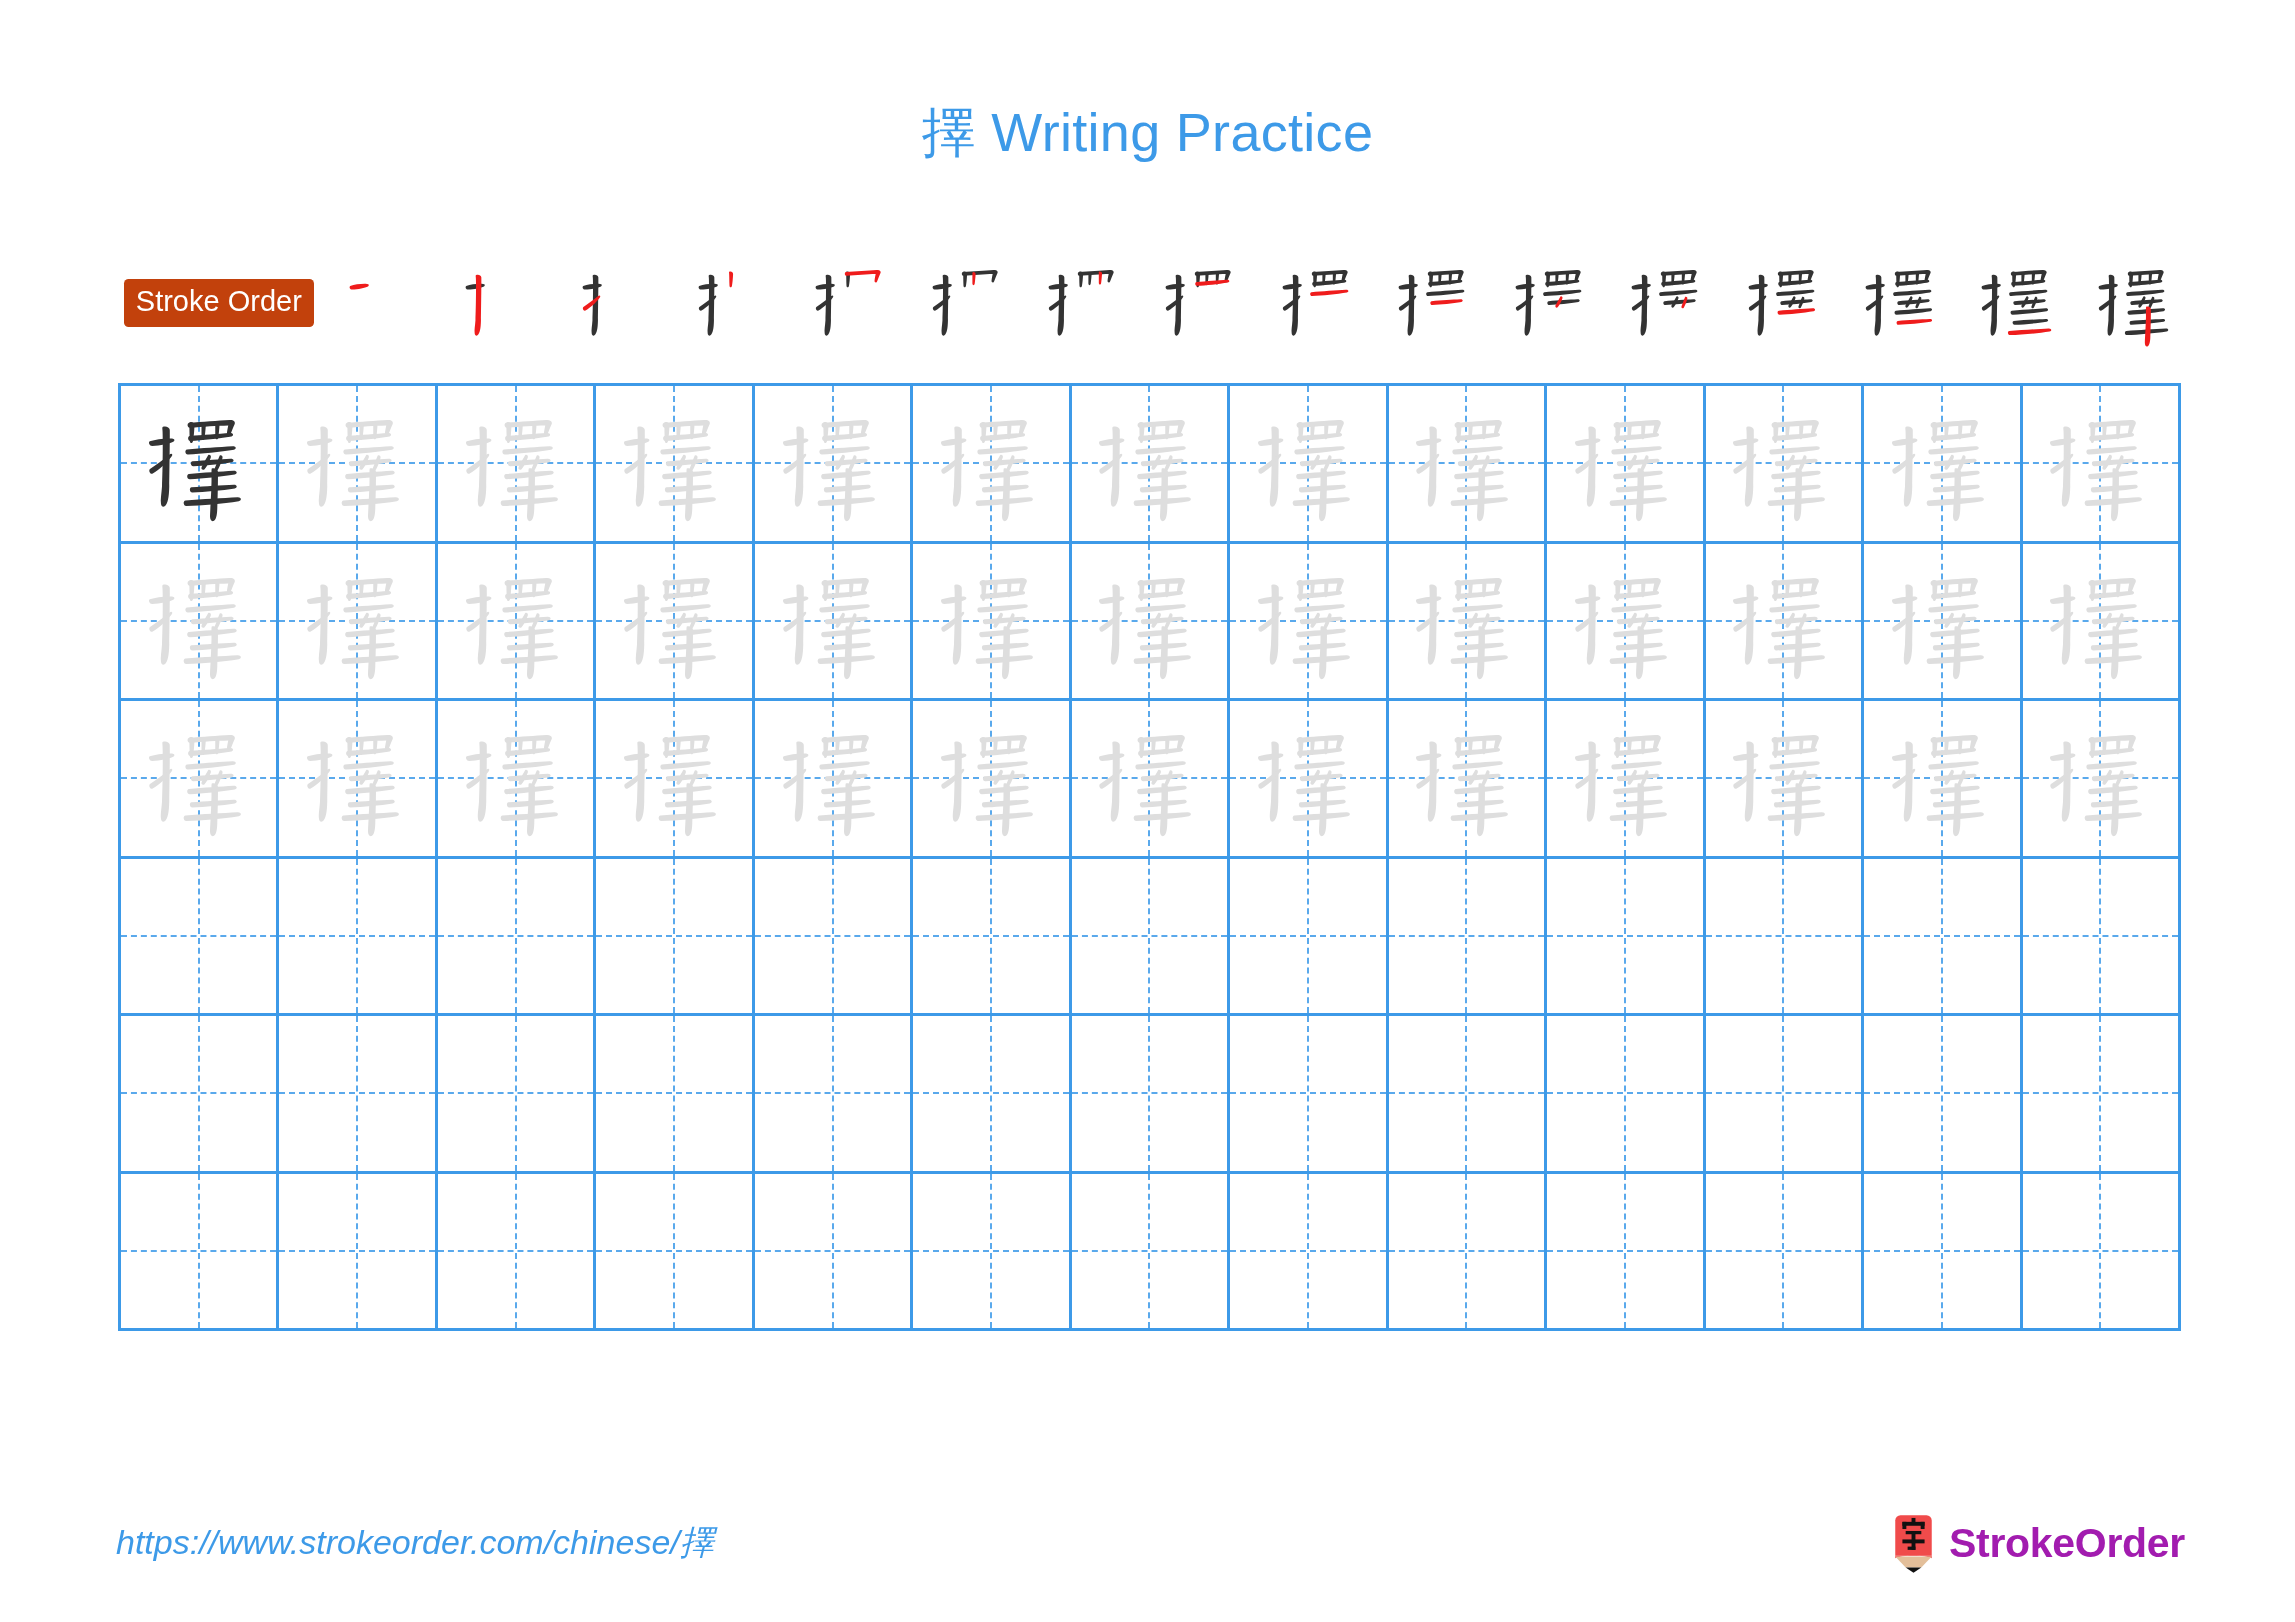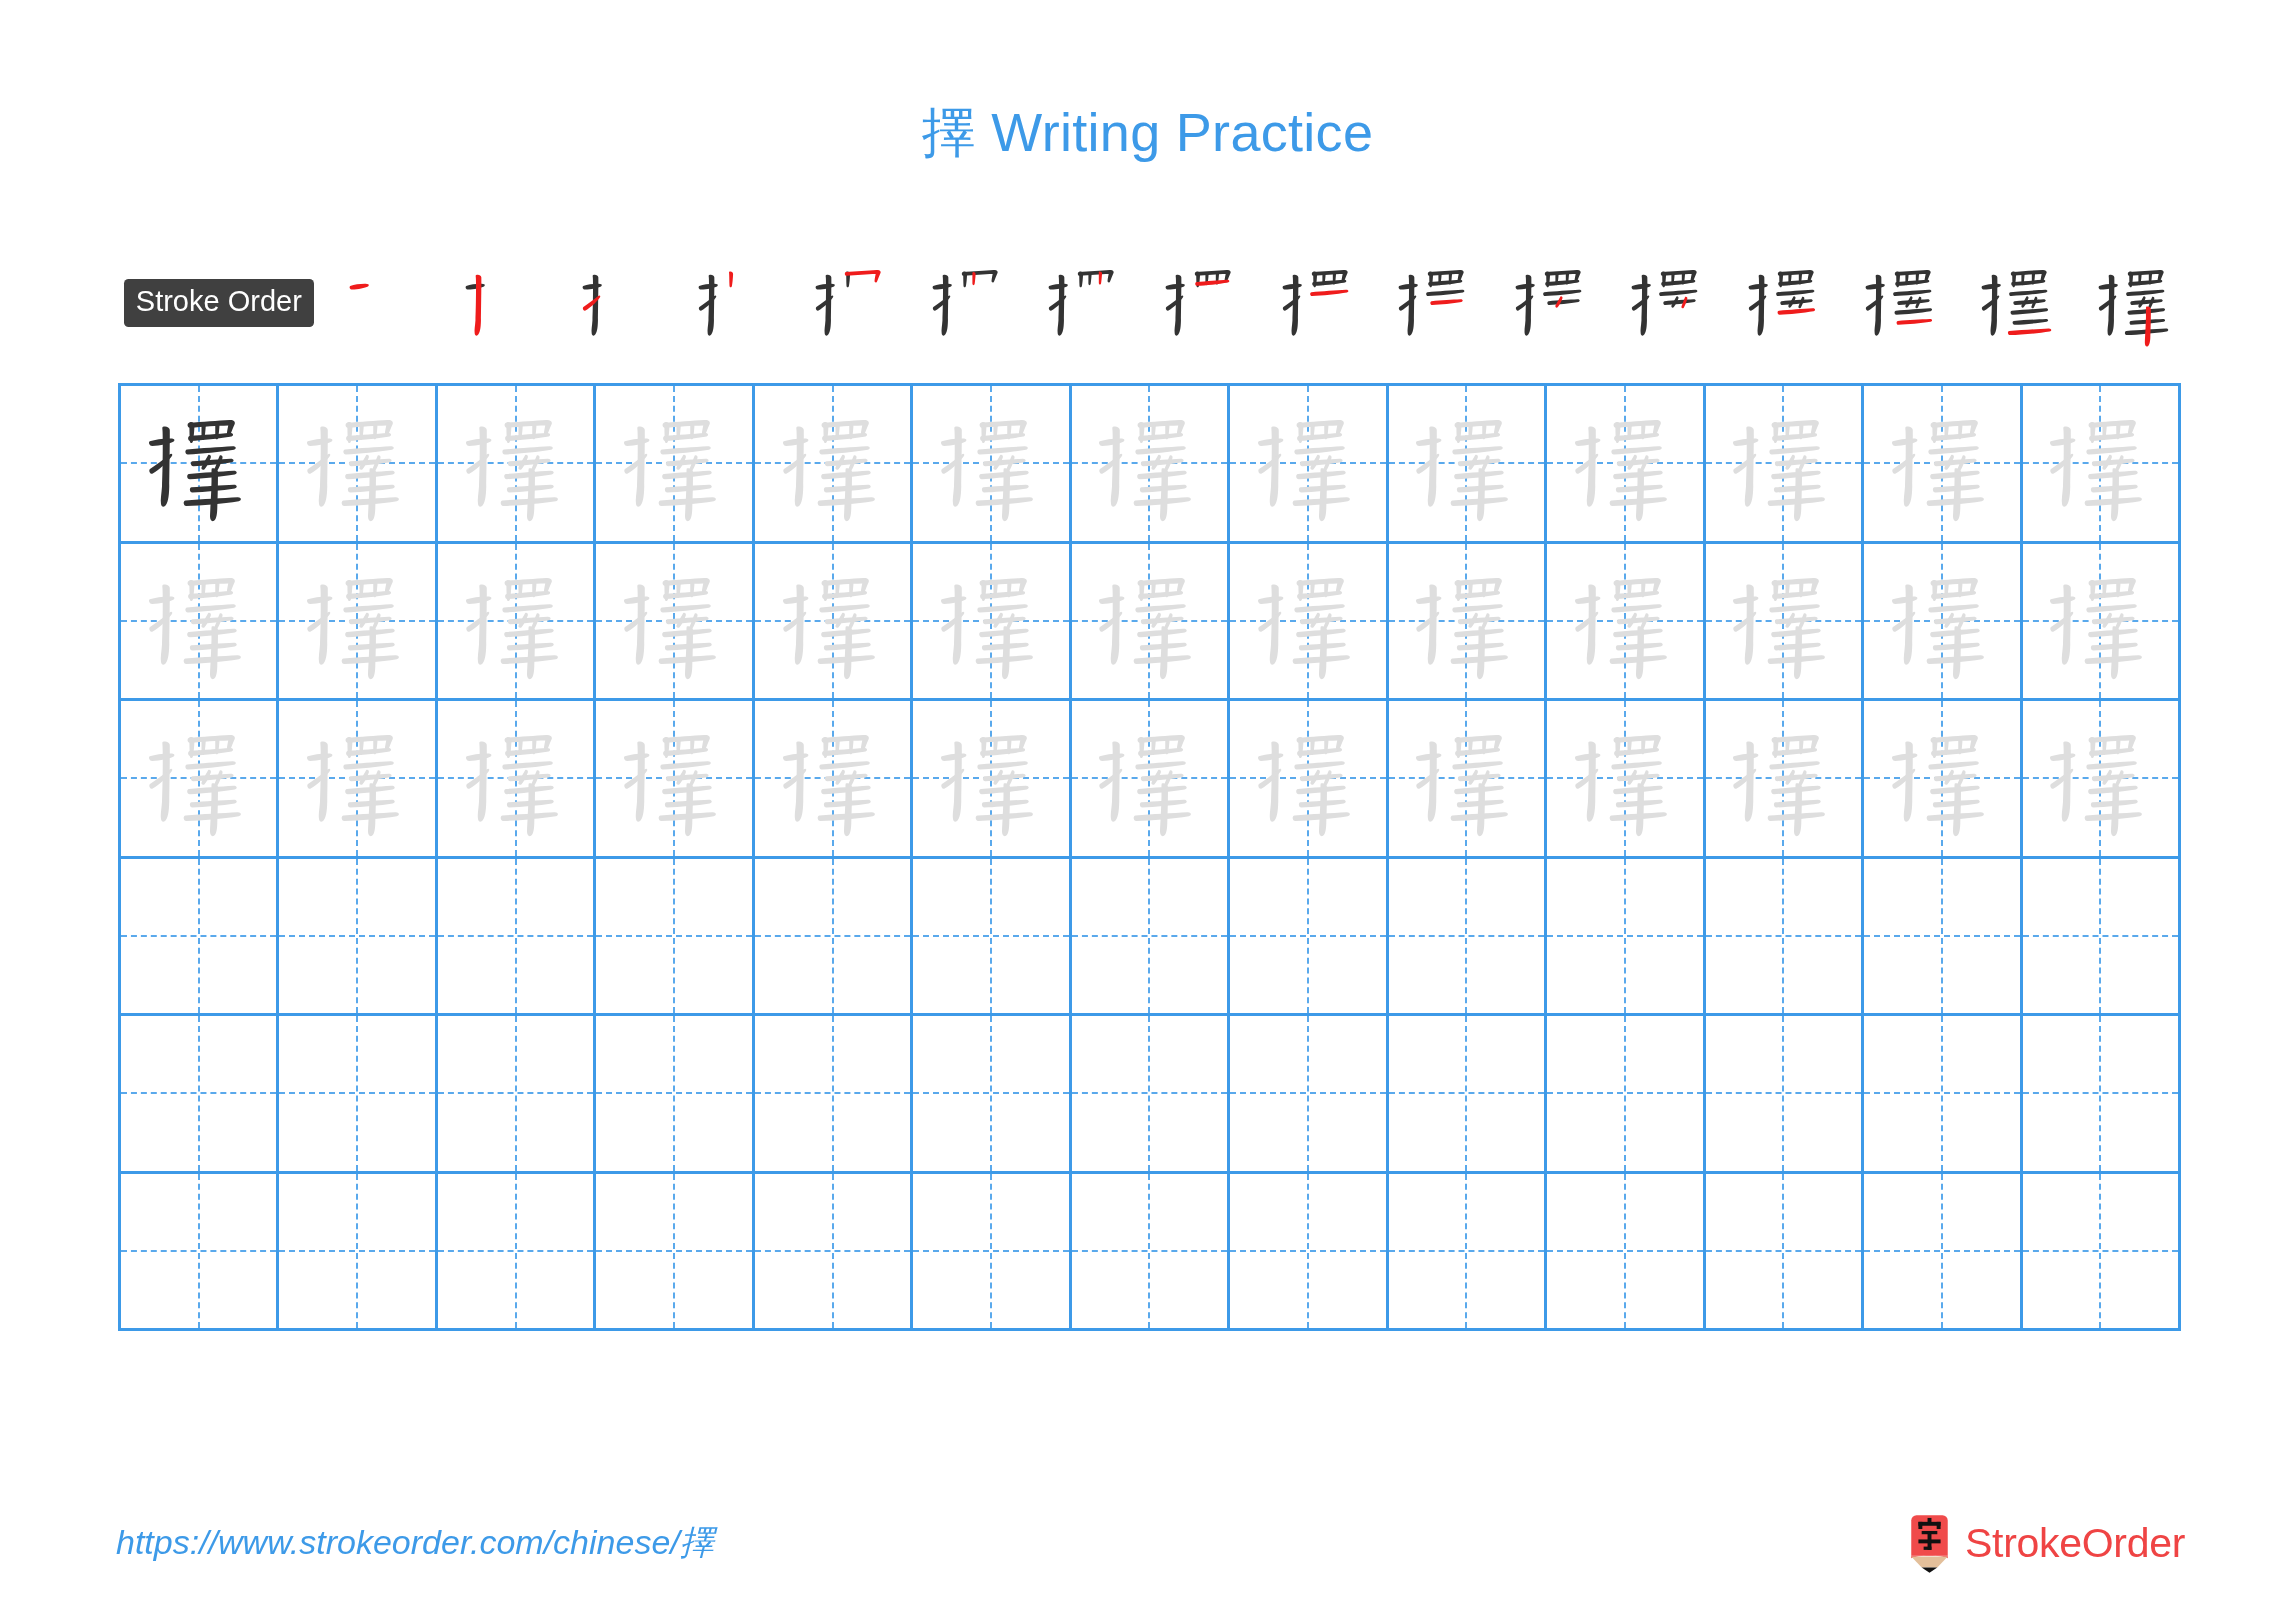--- a/index.html
+++ b/index.html
@@ -35,21 +35,21 @@
     position: absolute;
     top: 254px;
     left: 124px;
     width: 2061px;
     height: 98px;
     display: flex;
     align-items: center;
   }
   .stroke-order-badge {
     flex: 0 0 auto;
-    background: #404040;
+    background: #c2410c;
     color: #ffffff;
     font-size: 29px;
     line-height: 1;
     padding: 8.5px 11.8px 11px 11.8px;
     border-radius: 4.6px;
     white-space: nowrap;
     margin-right: 25px;
     font-weight: 400;
   }
   .stroke-steps {
@@ -151,22 +151,22 @@
     gap: 14.4px;
   }
   .brand-mark {
     position: relative;
     width: 43px;
     height: 58px;
     flex: 0 0 auto;
   }
   .brand-name {
     font-size: 41px;
-    font-weight: normal;
-    color: #ef4444;
+    font-weight: bold;
+    color: #a21caf;
     letter-spacing: -0.3px;
     line-height: 1;
     white-space: nowrap;
   }
 </style>
 </head>
 <body>
 
 <div class="page-title">擇 Writing Practice</div>
 

